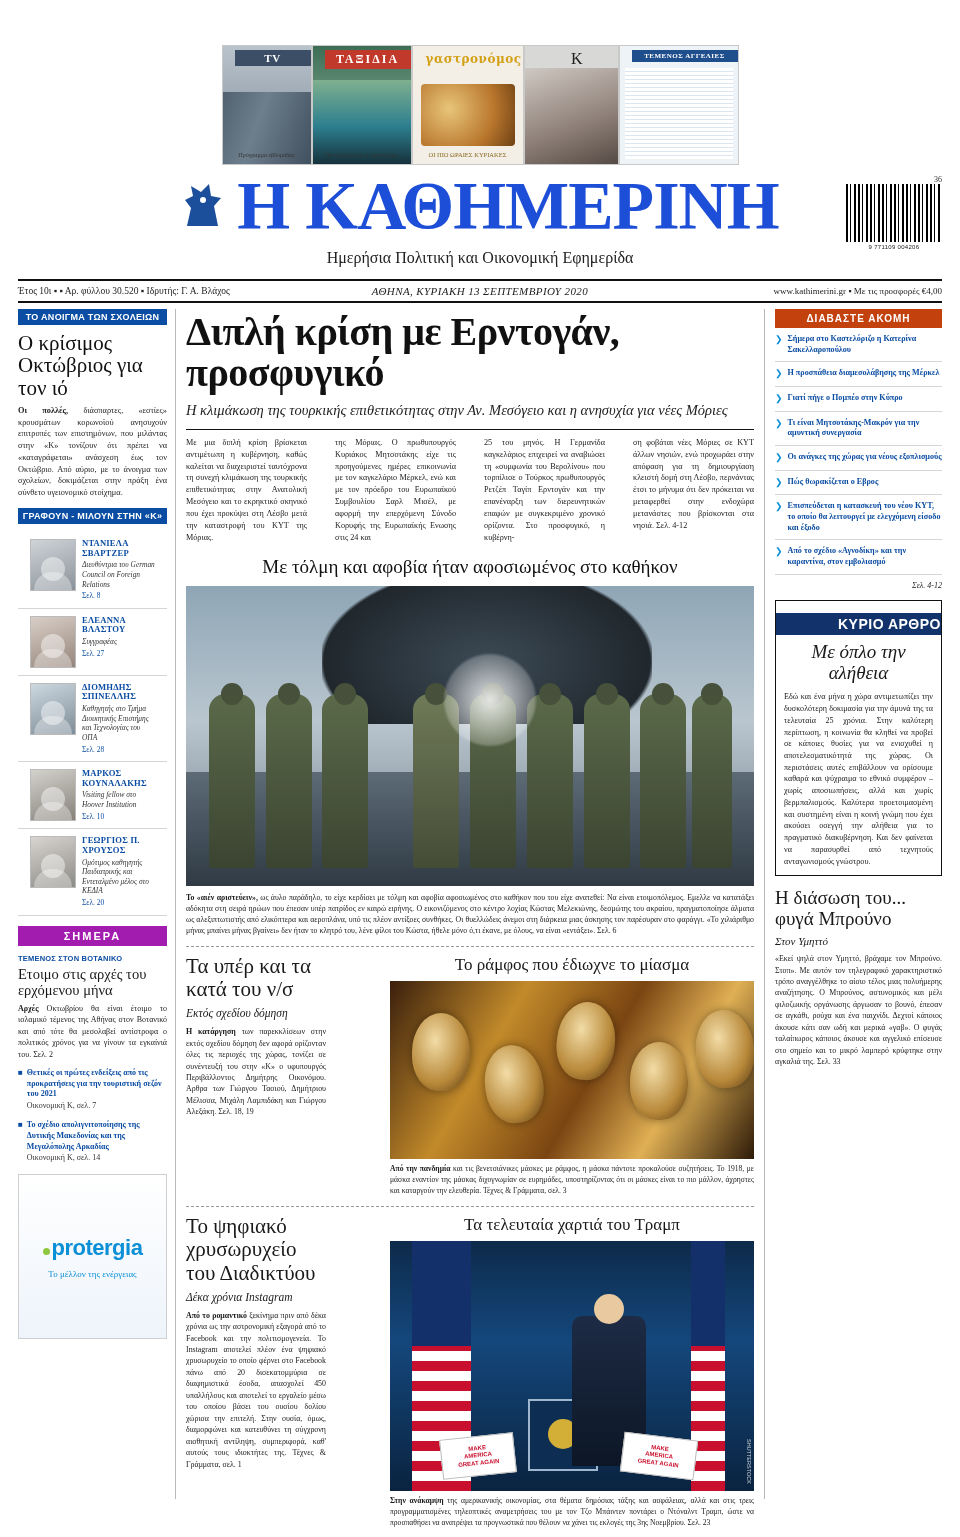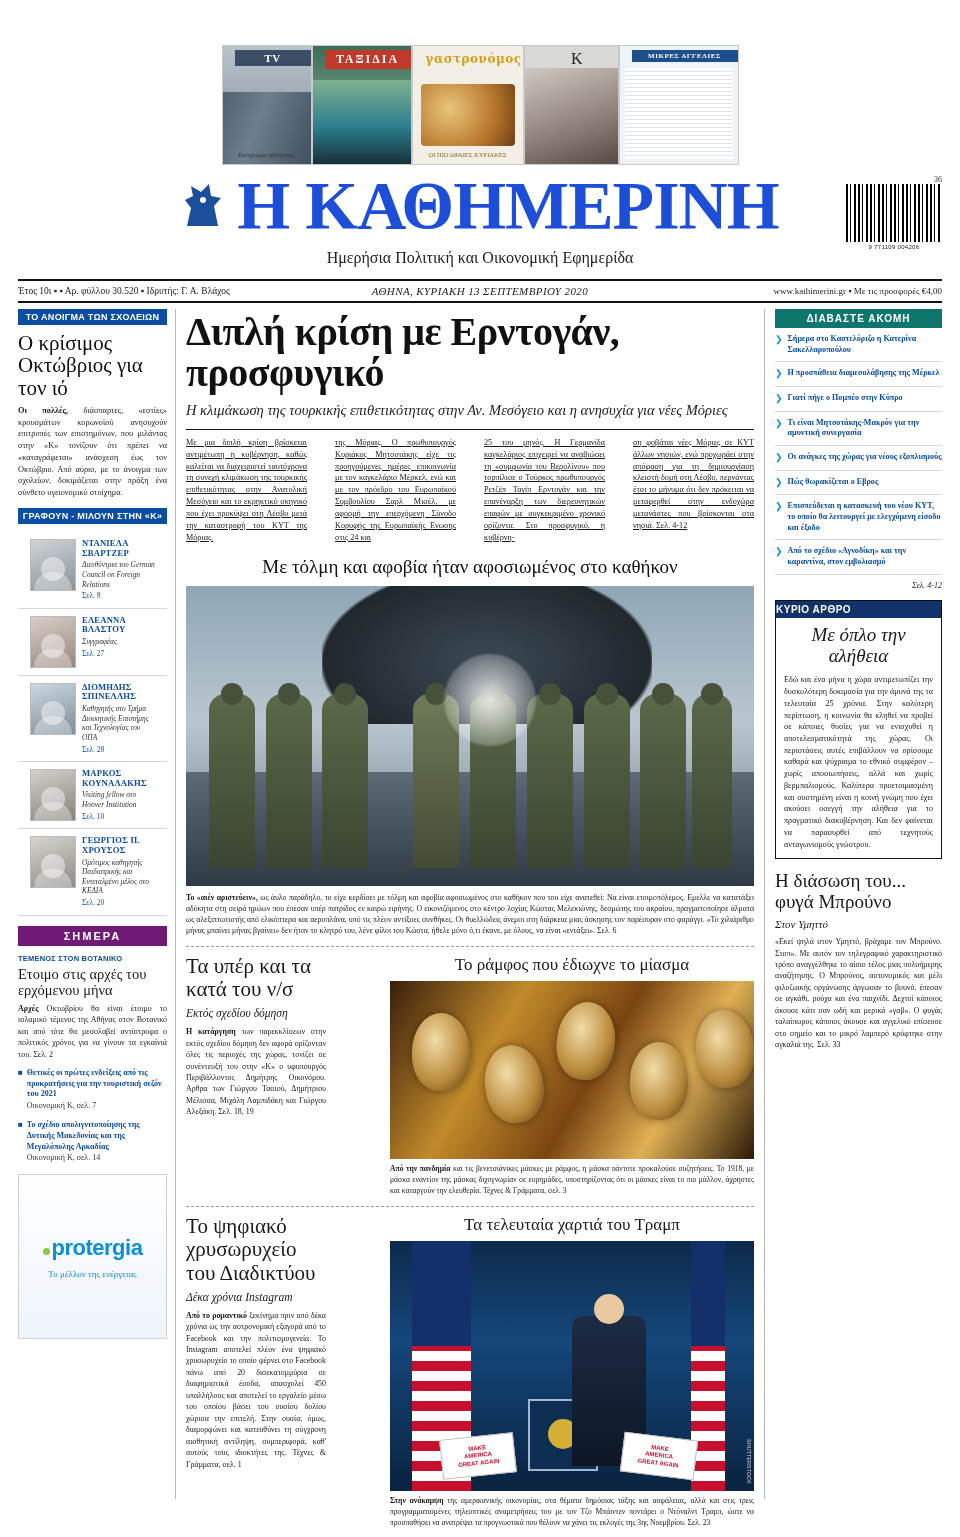--- a/index.html
+++ b/index.html
@@ -140,21 +140,21 @@
   .a2 .author-photo{background:linear-gradient(160deg,#d9cfc8,#96857a);}
   .a3 .author-photo{background:linear-gradient(160deg,#cdd8e0,#7e8d98);}
   .a4 .author-photo{background:linear-gradient(160deg,#d4d2cd,#86817a);}
   .a5 .author-photo{background:linear-gradient(160deg,#d8d5d0,#8c8a84);}
   .author-info { font-size:7.4px; line-height:1.3; }
   .author-name { color:#0b4da2; font-weight:bold; font-size:8.6px; line-height:1.12; letter-spacing:.2px;}
   .author-role { color:#333; font-style:italic; margin-top:2px;}
   .author-page { color:#0b4da2; margin-top:2px; }
 
   .today-head {
-    background:#701a75;color:#fff;text-align:center;font-family:"Liberation Sans",sans-serif;
+    background:#a21caf;color:#fff;text-align:center;font-family:"Liberation Sans",sans-serif;
     font-size:11px;font-weight:bold;padding:4px 0;margin-top:10px;letter-spacing:2px;
   }
   .today-kicker{ font-family:"Liberation Sans",sans-serif; font-size:7.5px; font-weight:bold;
     color:#0b4da2; margin-top:8px; letter-spacing:.2px;}
   .today-title{ font-size:14.5px; line-height:1.12; margin:3px 0 5px; }
   .today-body{ font-size:8px; line-height:1.42; text-align:justify;}
   .bullets { margin-top:8px; }
   .bullet { display:flex; gap:4px; font-size:8px; line-height:1.35; margin-bottom:8px; color:#0b4da2;}
   .bullet .dot { color:#0b4da2; font-size:8px; line-height:1.3;}
   .bullet .btxt { color:#0b4da2; font-weight:bold;}
@@ -173,21 +173,21 @@
   
   .lead-title {
     font-size:40px; line-height:1.03; font-weight:bold; margin:2px 0 0 0; color:#111;
     letter-spacing:-.5px;
   }
   .lead-sub {
     font-size:14.5px; font-style:italic; margin:9px 0 9px 0; color:#222; line-height:1.2;
   }
   .lead-cols {
     display:flex; gap:28px; font-size:8.2px; line-height:1.45; text-align:justify;
-    border-top:1px solid #111; padding-top:7px;text-decoration:underline;
+    border-top:1px solid #111; padding-top:7px;
   }
   .lead-cols .c { flex:1; }
 
   .photo-head {
     text-align:center; font-size:19px; margin:12px 0 8px 0; color:#111;
   }
   .photo-main {
     height:300px; position:relative; overflow:hidden;
     background:linear-gradient(#8fa6b6 0%, #b9c6cf 45%, #6f7c86 100%);
   }
@@ -254,31 +254,31 @@
   .maga{position:absolute;bottom:6%;width:74px;height:40px;background:#fff;border:1px solid #bbb;
     font-family:"Liberation Sans",sans-serif;font-size:6px;color:#c8102e;font-weight:bold;
     display:flex;align-items:center;justify-content:center;text-align:center;line-height:1.25;
     transform:rotate(-6deg);}
   .g1{left:14%;} .g2{right:16%;transform:rotate(7deg);}
   .credit{position:absolute;right:2px;bottom:8px;writing-mode:vertical-rl;font-size:5.5px;color:#cfd6dd;
     font-family:"Liberation Sans",sans-serif;}
 
   
   .also-head {
-    background:#0f766e;color:#fff;text-align:center;font-family:"Liberation Sans",sans-serif;
+    background:#c2410c;color:#fff;text-align:center;font-family:"Liberation Sans",sans-serif;
     font-size:10px;font-weight:bold;padding:4px 0;letter-spacing:1px;
   }
   .also-item { display:flex; gap:5px; padding:6px 0; border-bottom:1px solid #d6d6d6; }
   .chev { color:#0b8fd6; font-size:9px; line-height:1.3; }
   .also-txt { font-size:8.1px; line-height:1.32; color:#0b4da2; font-weight:bold;}
   .also-page { text-align:right; font-size:8px; font-style:italic; margin-top:6px; color:#222;}
 
   .editorial { border:1px solid #111; margin-top:10px; padding:0 8px 8px; }
-  .edit-head { background:#12326b;color:#fff;text-align:left;font-family:"Liberation Sans",sans-serif;
-    font-size:10px;font-weight:bold;padding:3px 0;margin:0 -8px 6px; letter-spacing:.5px;}
+  .edit-head { background:#12326b;color:#fff;text-align:right;font-family:"Liberation Sans",sans-serif;
+    font-size:14px;font-weight:bold;padding:3px 0;margin:12px -8px 6px; letter-spacing:.5px;}
   .edit-title { text-align:center; font-size:19px; line-height:1.12; font-style:italic; margin-bottom:8px;}
   .edit-body { font-size:8.1px; line-height:1.45; text-align:justify;}
 
   .rcol-block { margin-top:12px; }
   .rcol-title { font-size:19px; line-height:1.1; }
   .rcol-sub { font-size:11px; font-style:italic; margin-top:5px;}
   .rcol-body { font-size:7.9px; line-height:1.45; text-align:justify; margin-top:6px;}
 </style>
 </head>
 <body>
@@ -299,21 +299,21 @@
     <div class="promo-card pc-food">
       <div class="pc-food-img"></div>
       <div class="pc-label">γαστρονόμος</div>
       <div class="pc-sub">ΟΙ ΠΙΟ ΩΡΑΙΕΣ ΚΥΡΙΑΚΕΣ</div>
     </div>
     <div class="promo-card pc-k">
       <div class="pc-k-img"></div>
       <div class="pc-label">Κ</div>
     </div>
     <div class="promo-card pc-listing">
-      <div class="pc-label">ΜΙΚΡΕΣ ΑΓΓΕΛΙΕΣ</div>
+      <div class="pc-label">ΤΕΜΕΝΟΣ ΑΓΓΕΛΙΕΣ</div>
       <div class="pc-list-lines"></div>
     </div>
   </div>
 
   <div class="masthead">
     <div class="barcode">
       <div class="barcode-corner">36</div>
       <div class="barcode-bars"></div>
       <div class="barcode-num">9 771109 004206</div>
     </div>

